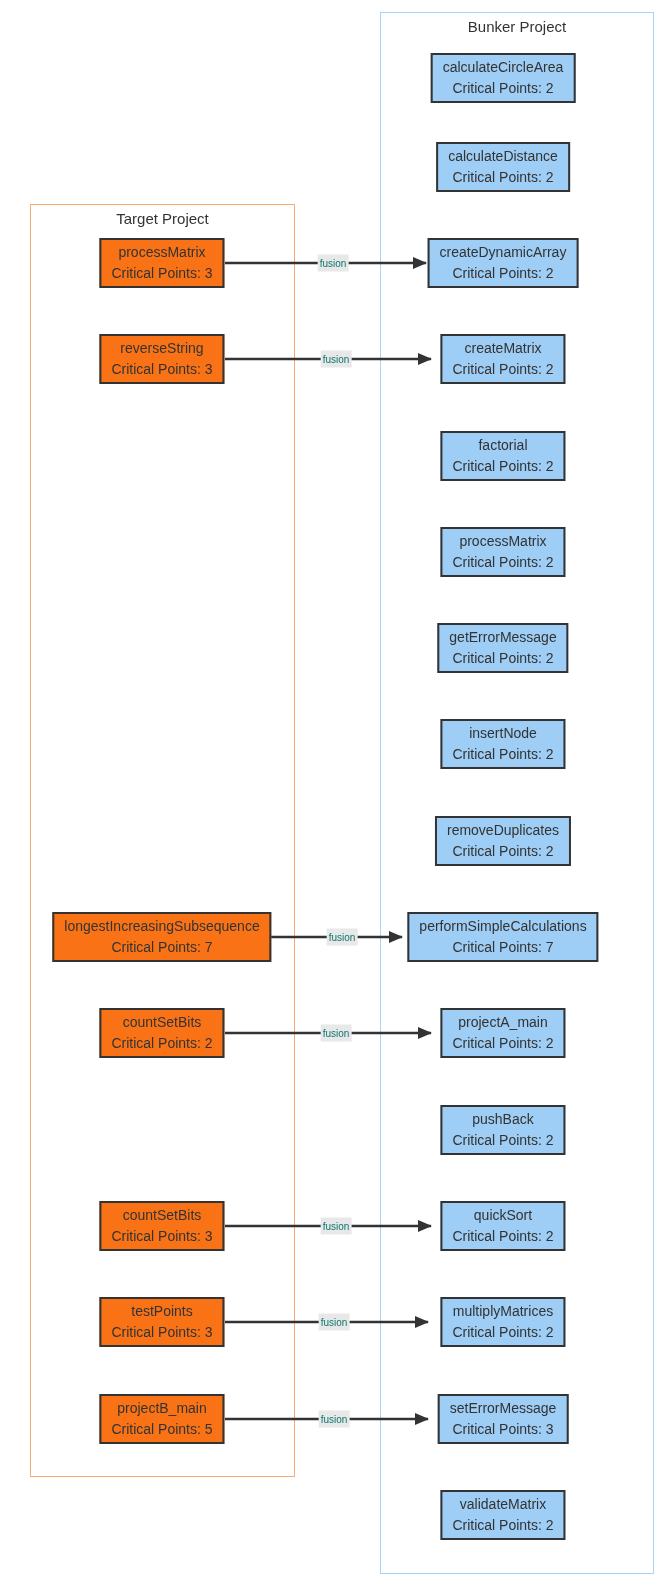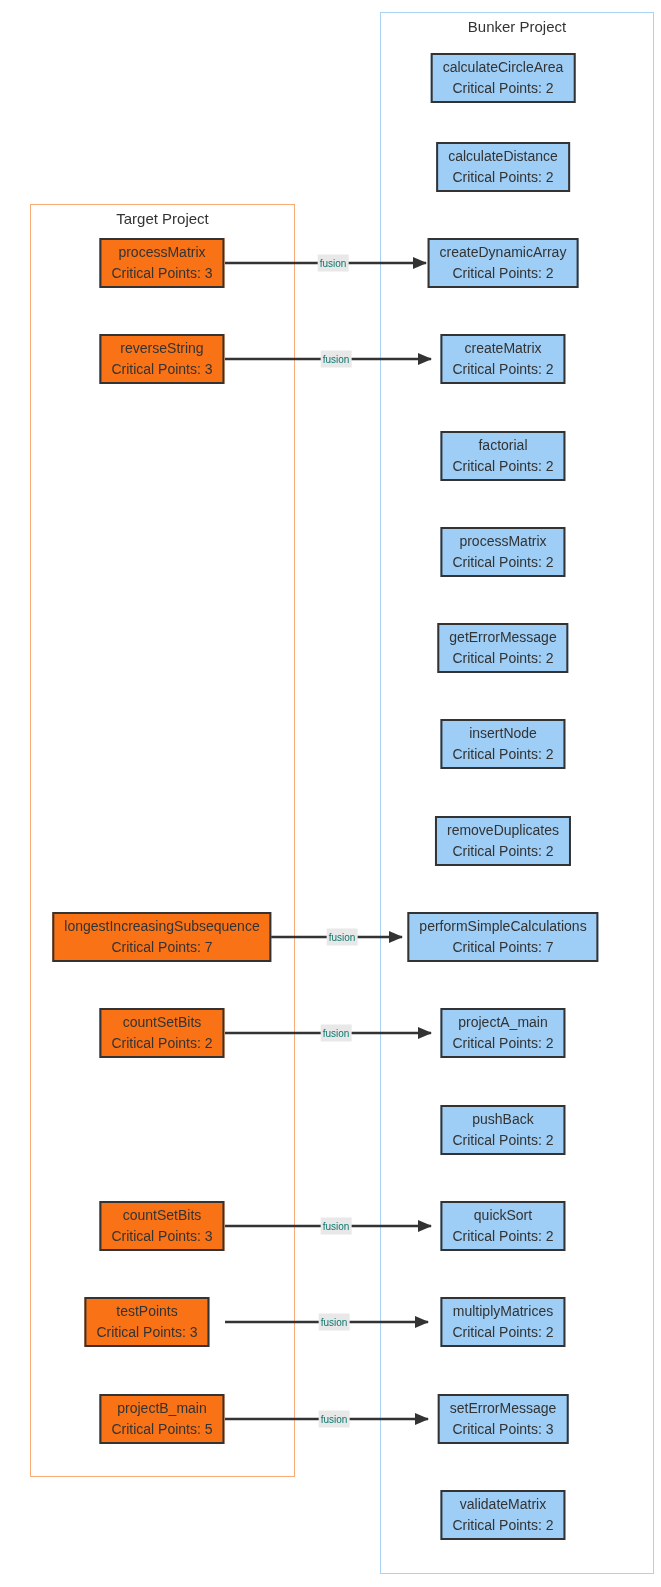--- a/index.html
+++ b/index.html
@@ -182,21 +182,21 @@
     <div>Critical Points: 7</div>
   </div>
   <div class="node orange" style="left:162px; top:1033px">
     <div>countSetBits</div>
     <div>Critical Points: 2</div>
   </div>
   <div class="node orange" style="left:162px; top:1226px">
     <div>countSetBits</div>
     <div>Critical Points: 3</div>
   </div>
-  <div class="node orange" style="left:147px; top:1322px">
+  <div class="node orange" style="left:162px; top:1322px">
     <div>testPoints</div>
     <div>Critical Points: 3</div>
   </div>
   <div class="node orange" style="left:162px; top:1419px">
     <div>projectB_main</div>
     <div>Critical Points: 5</div>
   </div>
 
 </div>
 

